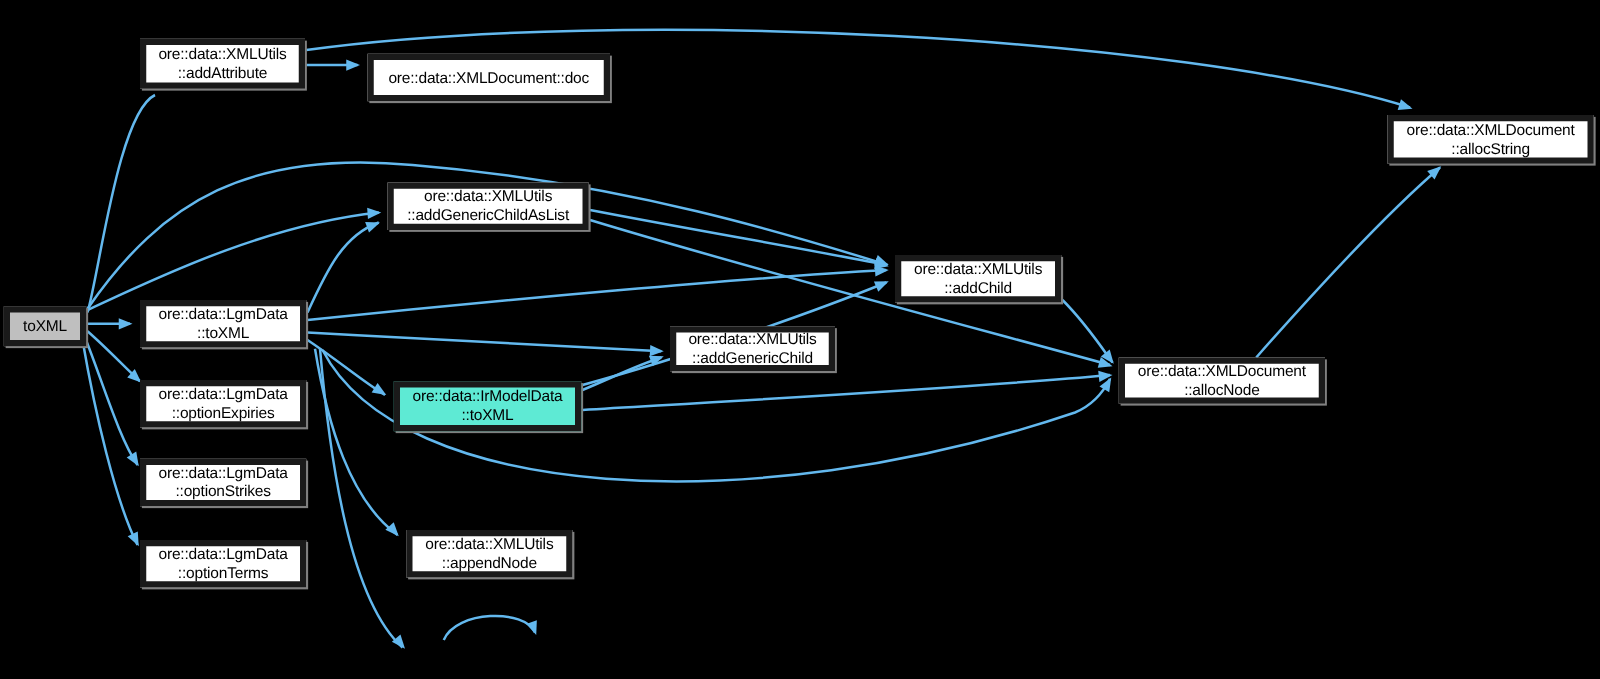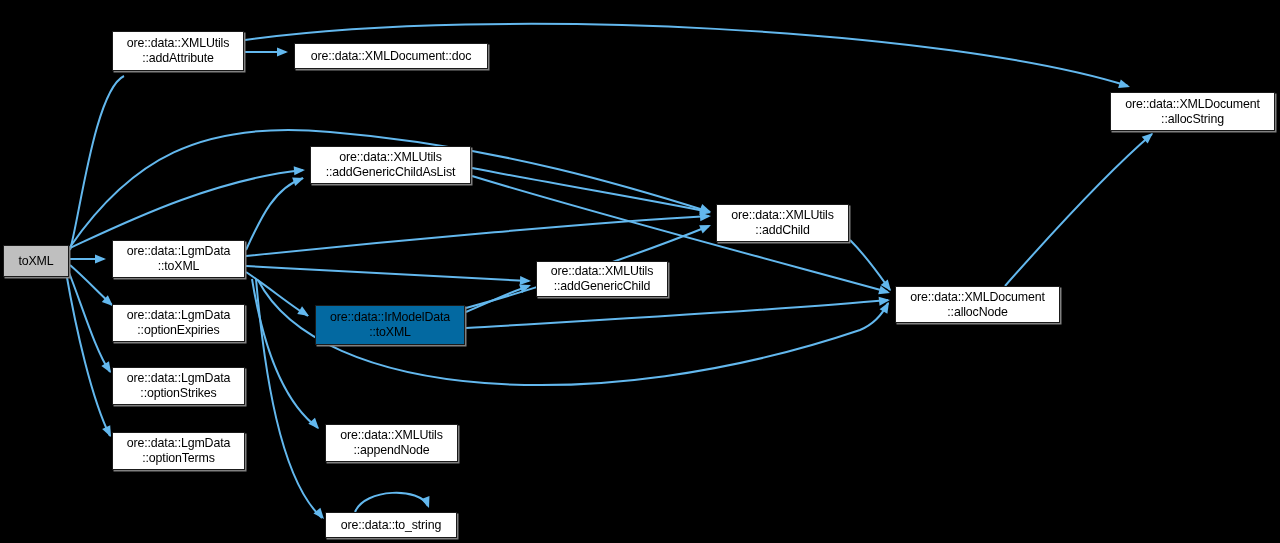--- a/index.html
+++ b/index.html
@@ -18,21 +18,21 @@
   svg#edges-layer {
     position: absolute;
     left: 0;
     top: 0;
     width: 1280px;
     height: 543px;
   }
   .node {
     position: absolute;
     box-sizing: border-box;
-    border: 1px solid #7f1d1d;
+    border: 5px solid #7f1d1d;
     background: #ffffff;
     color: #000000;
     display: flex;
     align-items: center;
     justify-content: center;
     text-align: center;
     font-family: "Liberation Sans", sans-serif;
     font-size: 12.4px;
     line-height: 15px;
     letter-spacing: -0.15px;
@@ -99,37 +99,36 @@
       <path d="M 850,240 C 868,258 880,276 890,290" fill="none" stroke="#63b8ee" stroke-width="2"></path>
       <polygon points="0,0 -11,-4.5 -11,4.5" fill="#63b8ee" transform="translate(891,291) rotate(52)"></polygon>
       <path d="M 1005,286 C 1050,235 1110,170 1152,134" fill="none" stroke="#63b8ee" stroke-width="2"></path>
       <polygon points="0,0 -11,-4.5 -11,4.5" fill="#63b8ee" transform="translate(1153,133) rotate(319)"></polygon>
       <path d="M 355,512 C 365,488 420,487 428,506" fill="none" stroke="#63b8ee" stroke-width="2"></path>
       <polygon points="0,0 -11,-4.5 -11,4.5" fill="#63b8ee" transform="translate(429,508) rotate(70)"></polygon>
     </svg>
 <div class="node root" style="left: 3px; top: 245px; width: 66px; height: 32px; background: rgb(191, 191, 191); border-color: rgb(26, 26, 26);"><span class="node-label">toXML</span></div>
     <div class="node" style="left: 112px; top: 31px; width: 132px; height: 40px; background: rgb(255, 255, 255); border-color: rgb(26, 26, 26);"><span class="node-label">ore::data::XMLUtils
 ::addAttribute</span></div>
-    <div class="node" style="left: 294px; top: 43px; width: 194px; height: 26px; background: rgb(255, 255, 255); border-color: rgb(26, 26, 26);"><span class="node-label">ore::data::XMLDocument::doc</span></div>
+    <div class="node" style="left: 294px; top: 43px; width: 194px; height: 38px; background: rgb(255, 255, 255); border-color: rgb(26, 26, 26);"><span class="node-label">ore::data::XMLDocument::doc</span></div>
     <div class="node" style="left: 1110px; top: 92px; width: 165px; height: 39px; background: rgb(255, 255, 255); border-color: rgb(26, 26, 26);"><span class="node-label">ore::data::XMLDocument
 ::allocString</span></div>
     <div class="node" style="left: 310px; top: 146px; width: 161px; height: 38px; background: rgb(255, 255, 255); border-color: rgb(26, 26, 26);"><span class="node-label">ore::data::XMLUtils
 ::addGenericChildAsList</span></div>
     <div class="node" style="left: 716px; top: 204px; width: 133px; height: 38px; background: rgb(255, 255, 255); border-color: rgb(26, 26, 26);"><span class="node-label">ore::data::XMLUtils
 ::addChild</span></div>
     <div class="node" style="left: 112px; top: 240px; width: 133px; height: 38px; background: rgb(255, 255, 255); border-color: rgb(26, 26, 26);"><span class="node-label">ore::data::LgmData
 ::toXML</span></div>
     <div class="node" style="left: 536px; top: 261px; width: 132px; height: 36px; background: rgb(255, 255, 255); border-color: rgb(26, 26, 26);"><span class="node-label">ore::data::XMLUtils
 ::addGenericChild</span></div>
     <div class="node" style="left: 895px; top: 286px; width: 165px; height: 37px; background: rgb(255, 255, 255); border-color: rgb(26, 26, 26);"><span class="node-label">ore::data::XMLDocument
 ::allocNode</span></div>
     <div class="node" style="left: 112px; top: 304px; width: 133px; height: 38px; background: rgb(255, 255, 255); border-color: rgb(26, 26, 26);"><span class="node-label">ore::data::LgmData
 ::optionExpiries</span></div>
-    <div class="node" style="left: 315px; top: 305px; width: 150px; height: 40px; background: #0369a1; border-color: rgb(26, 26, 26);"><span class="node-label">ore::data::IrModelData
+    <div class="node" style="left: 315px; top: 305px; width: 150px; height: 40px; background: #5eead4; border-color: rgb(26, 26, 26);"><span class="node-label">ore::data::IrModelData
 ::toXML</span></div>
     <div class="node" style="left: 112px; top: 367px; width: 133px; height: 38px; background: rgb(255, 255, 255); border-color: rgb(26, 26, 26);"><span class="node-label">ore::data::LgmData
 ::optionStrikes</span></div>
     <div class="node" style="left: 325px; top: 424px; width: 133px; height: 38px; background: rgb(255, 255, 255); border-color: rgb(26, 26, 26);"><span class="node-label">ore::data::XMLUtils
 ::appendNode</span></div>
     <div class="node" style="left: 112px; top: 432px; width: 133px; height: 38px; background: rgb(255, 255, 255); border-color: rgb(26, 26, 26);"><span class="node-label">ore::data::LgmData
 ::optionTerms</span></div>
-    <div class="node" style="left: 325px; top: 512px; width: 132px; height: 26px; background: rgb(255, 255, 255); border-color: rgb(26, 26, 26);"><span class="node-label">ore::data::to_string</span></div>
   </div>
 
 </body></html>

